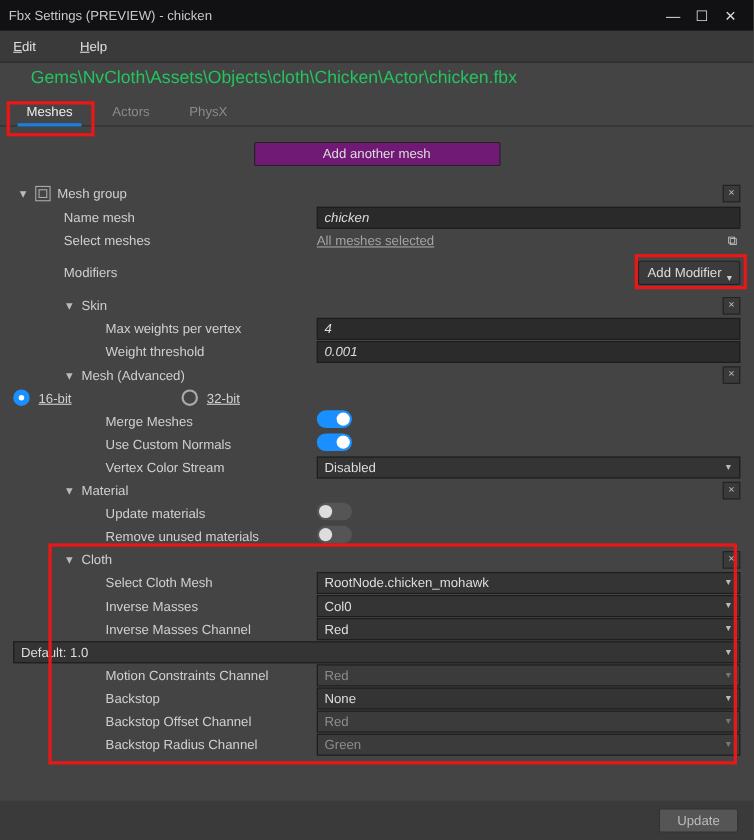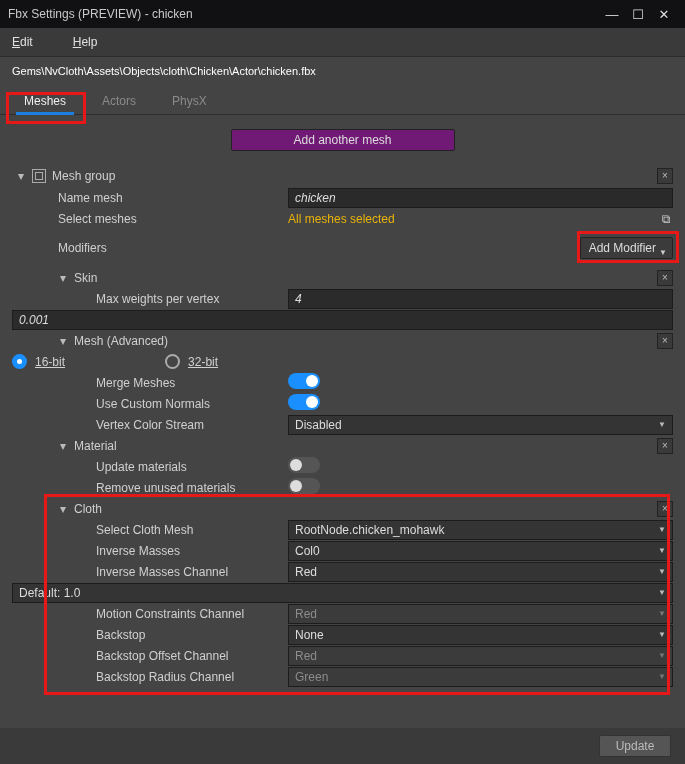--- a/index.html
+++ b/index.html
@@ -3,21 +3,21 @@
   <meta charset="utf-8">
   <style>
     * { margin:0; padding:0; box-sizing:border-box; font-family:"Segoe UI",Arial,sans-serif; }
     body { background:#444; color:#d0d0d0; width:685px; height:764px; font-size:12px; overflow:hidden; }
     .window { background:#444; width:685px; height:764px; display:flex; flex-direction:column; }
     .titlebar { background:#111113; height:28px; display:flex; align-items:center; padding:0 8px 0 8px; color:#c8c8c8; }
     .titlebar .title { flex:1; }
     .titlebar .wbtn { width:26px; text-align:center; font-size:13px; color:#ddd; }
     .menubar { height:29px; display:flex; align-items:center; padding:0 12px; gap:40px; color:#e0e0e0; border-bottom:1px solid #2b2b2b; background:#3a3a3a; }
     .menubar span u { text-decoration:underline; }
-    .pathbar { height:28px; display:flex; align-items:center; padding:0 12px; color:#ffffff; font-size:11px; }
+    .pathbar { height:28px; display:flex; align-items:center; padding:0 12px; color:#22c55e; font-size:16px;margin-left:16px; }
     .tabbar { height:30px; display:flex; align-items:flex-end; padding:0 6px; border-bottom:1px solid #2e2e2e; }
     .tab { padding:6px 18px; color:#8b8b8b; position:relative; }
     .tab.active { color:#eee; }
     .tab.active::after { content:""; position:absolute; left:10px; right:10px; bottom:-1px; height:3px; background:#1a7fe0; }
     .highlight-meshes { position:absolute; left:6px; top:92px; width:80px; height:32px; border:3px solid #e81818; pointer-events:none; }
     .body { flex:1; padding:10px 12px 0 12px; overflow:auto; }
     .add-mesh-btn { display:block; margin:4px auto 14px auto; width:224px; height:22px; background:#701a75; border:1px solid #222; color:#ddd; text-align:center; line-height:20px; border-radius:2px;}
     .lbl { color:#cfcfcf; }
     .indent0 { padding-left:6px; }
     .caret { display:inline-block; width:10px; color:#bbb; margin-right:4px;}
@@ -48,21 +48,21 @@
     .addmod-btn { height:22px; padding:0 16px 0 8px; background:#3b3b3b; border:1px solid #222; color:#ddd; line-height:20px; position:relative; border-radius:2px;}
     .addmod-btn::after{content:"▼"; font-size:8px; position:absolute; right:5px; top:5px; color:#ccc;}
     .highlight-addmod { position:absolute; right:-6px; top:-6px; width:102px; height:32px; border:3px solid #e81818; pointer-events:none; }
     .cloth-highlight { position:absolute; left:44px; width:626px; border:3px solid #e81818; pointer-events:none; }
     .hier-icon { display:inline-block; width:14px; text-align:center; color:#ccc; margin-left:4px;}
     .footer { height:36px; display:flex; align-items:center; justify-content:flex-end; padding:0 14px; background:#3a3a3a;}
     .update-btn { width:72px; height:22px; background:#555; border:1px solid #333; color:#bbb; border-radius:2px; line-height:20px; text-align:center;}
     .field-lbl.indent2b{ padding-left:84px; }
     .sect { margin-top:1px; }
     .select-mesh-row{display:flex;align-items:center;}
-    .select-mesh-val{flex:1;color:#eab308;}
+    .select-mesh-val{flex:1;color:#a3a3a3;text-decoration:underline;}
   </style>
 </head>
 <body>
 
 <div class="window">
   <div class="titlebar">
     <span class="title">Fbx Settings (PREVIEW) - chicken</span>
     <span class="wbtn">—</span>
     <span class="wbtn">☐</span>
     <span class="wbtn">✕</span>
@@ -125,20 +125,21 @@
       <span class="sp"></span>
       <span class="closebtn">×</span>
     </div>
     <div class="field-row">
       <div class="field-lbl indent2b">Max weights per vertex</div>
       <div class="field-val">
           <div class="input num">4</div>
         </div>
     </div>
     <div class="field-row">
+      <div class="field-lbl indent2b">Weight threshold</div>
       <div class="field-val">
           <div class="input num">0.001</div>
         </div>
     </div>
 
     <div class="rowhdr" style="padding-left:48px;">
       <span class="caret">▾</span>
       <span class="lbl">Mesh (Advanced)</span>
       <span class="sp"></span>
       <span class="closebtn">×</span>

